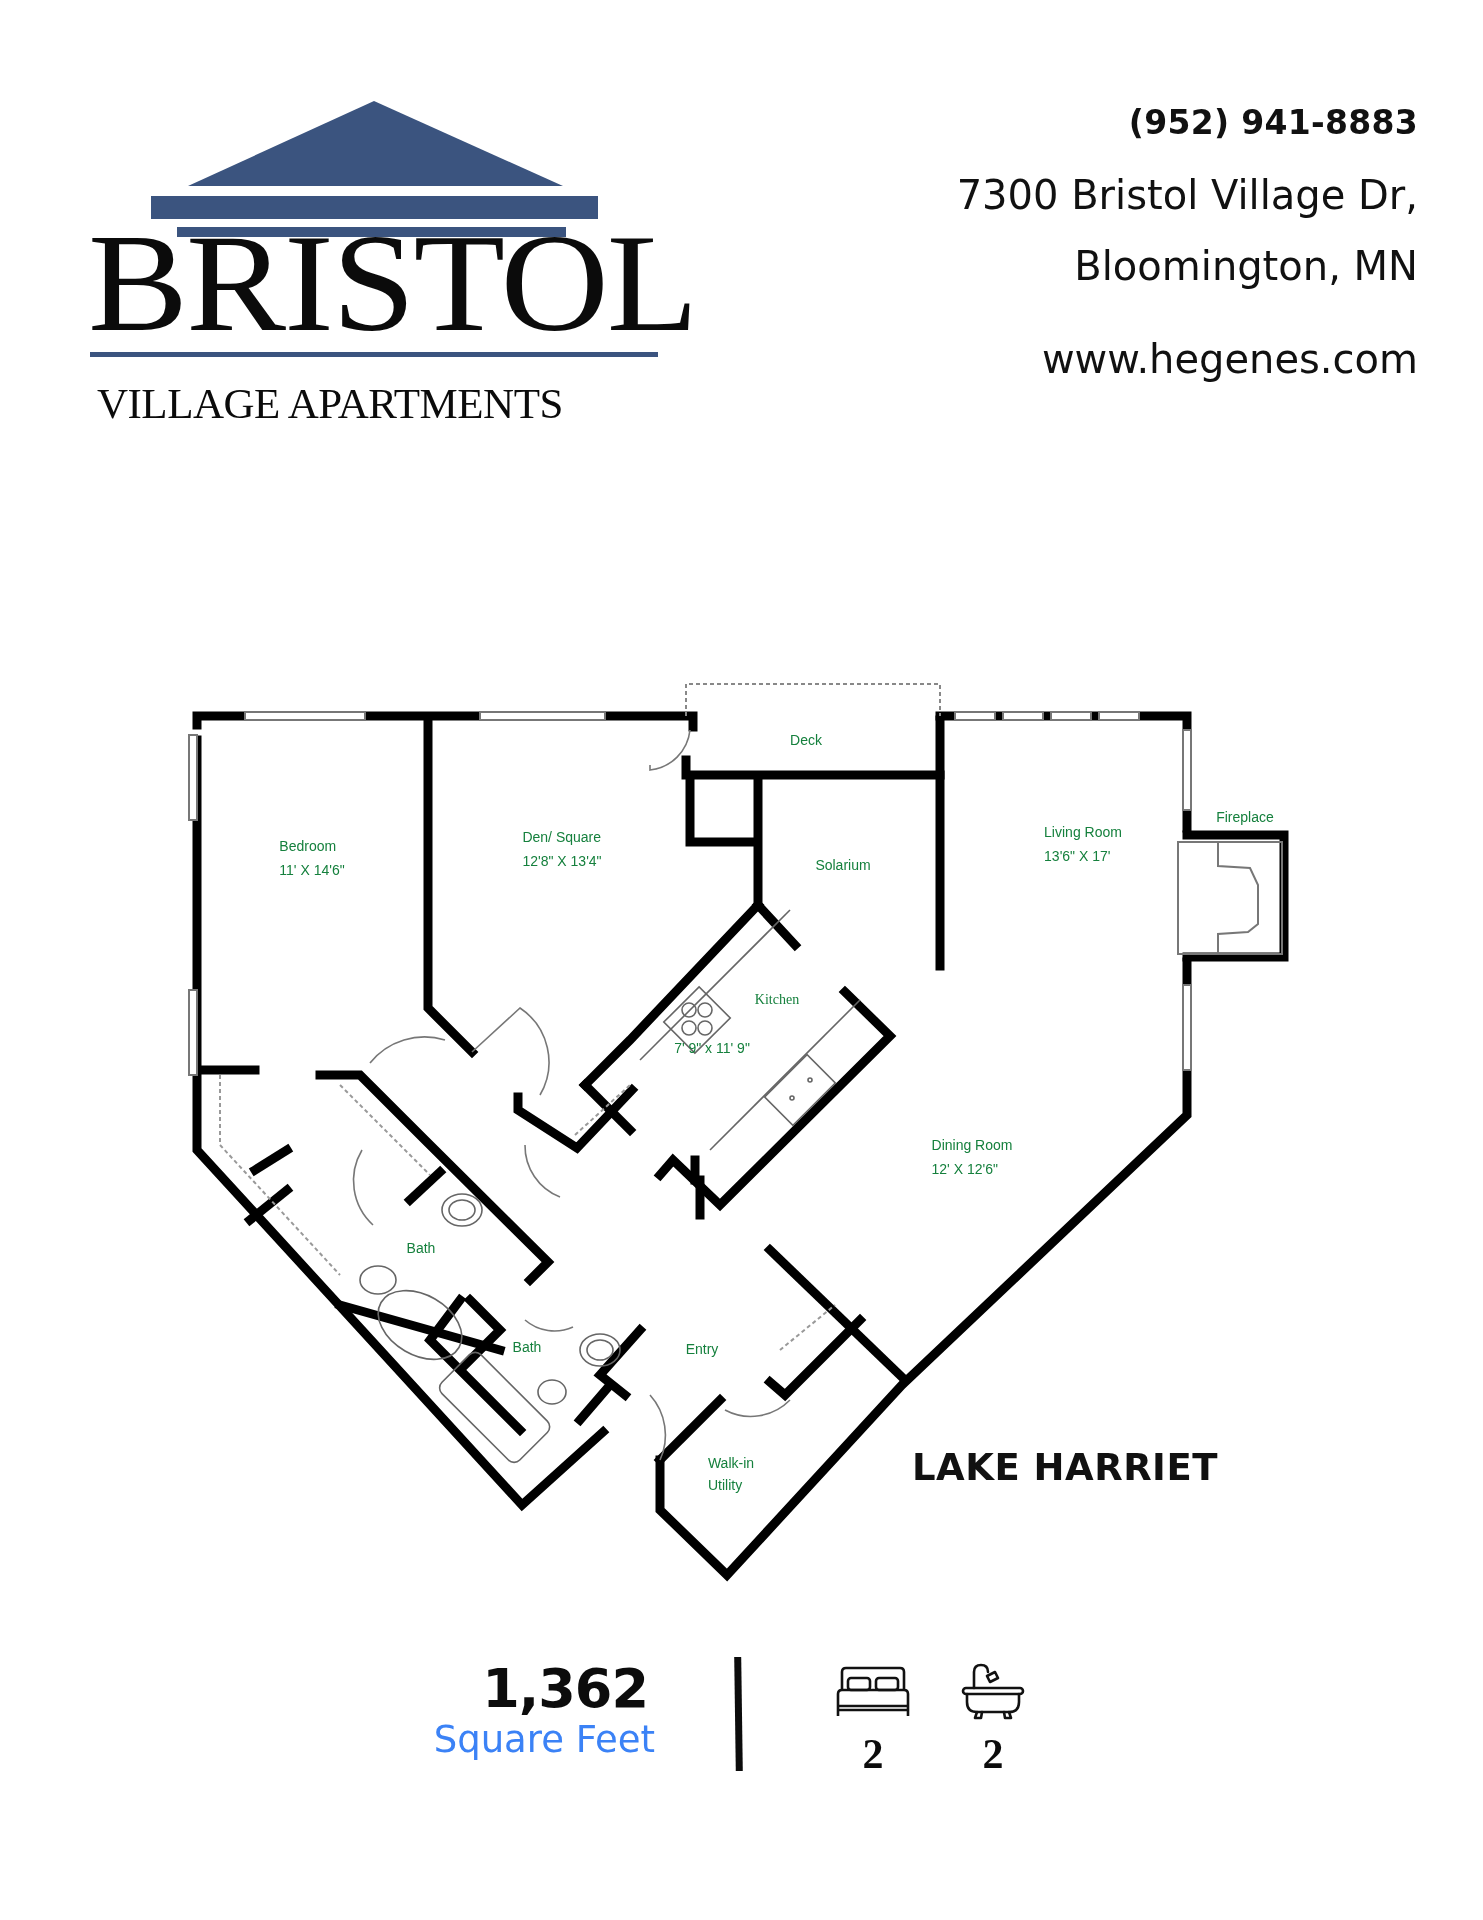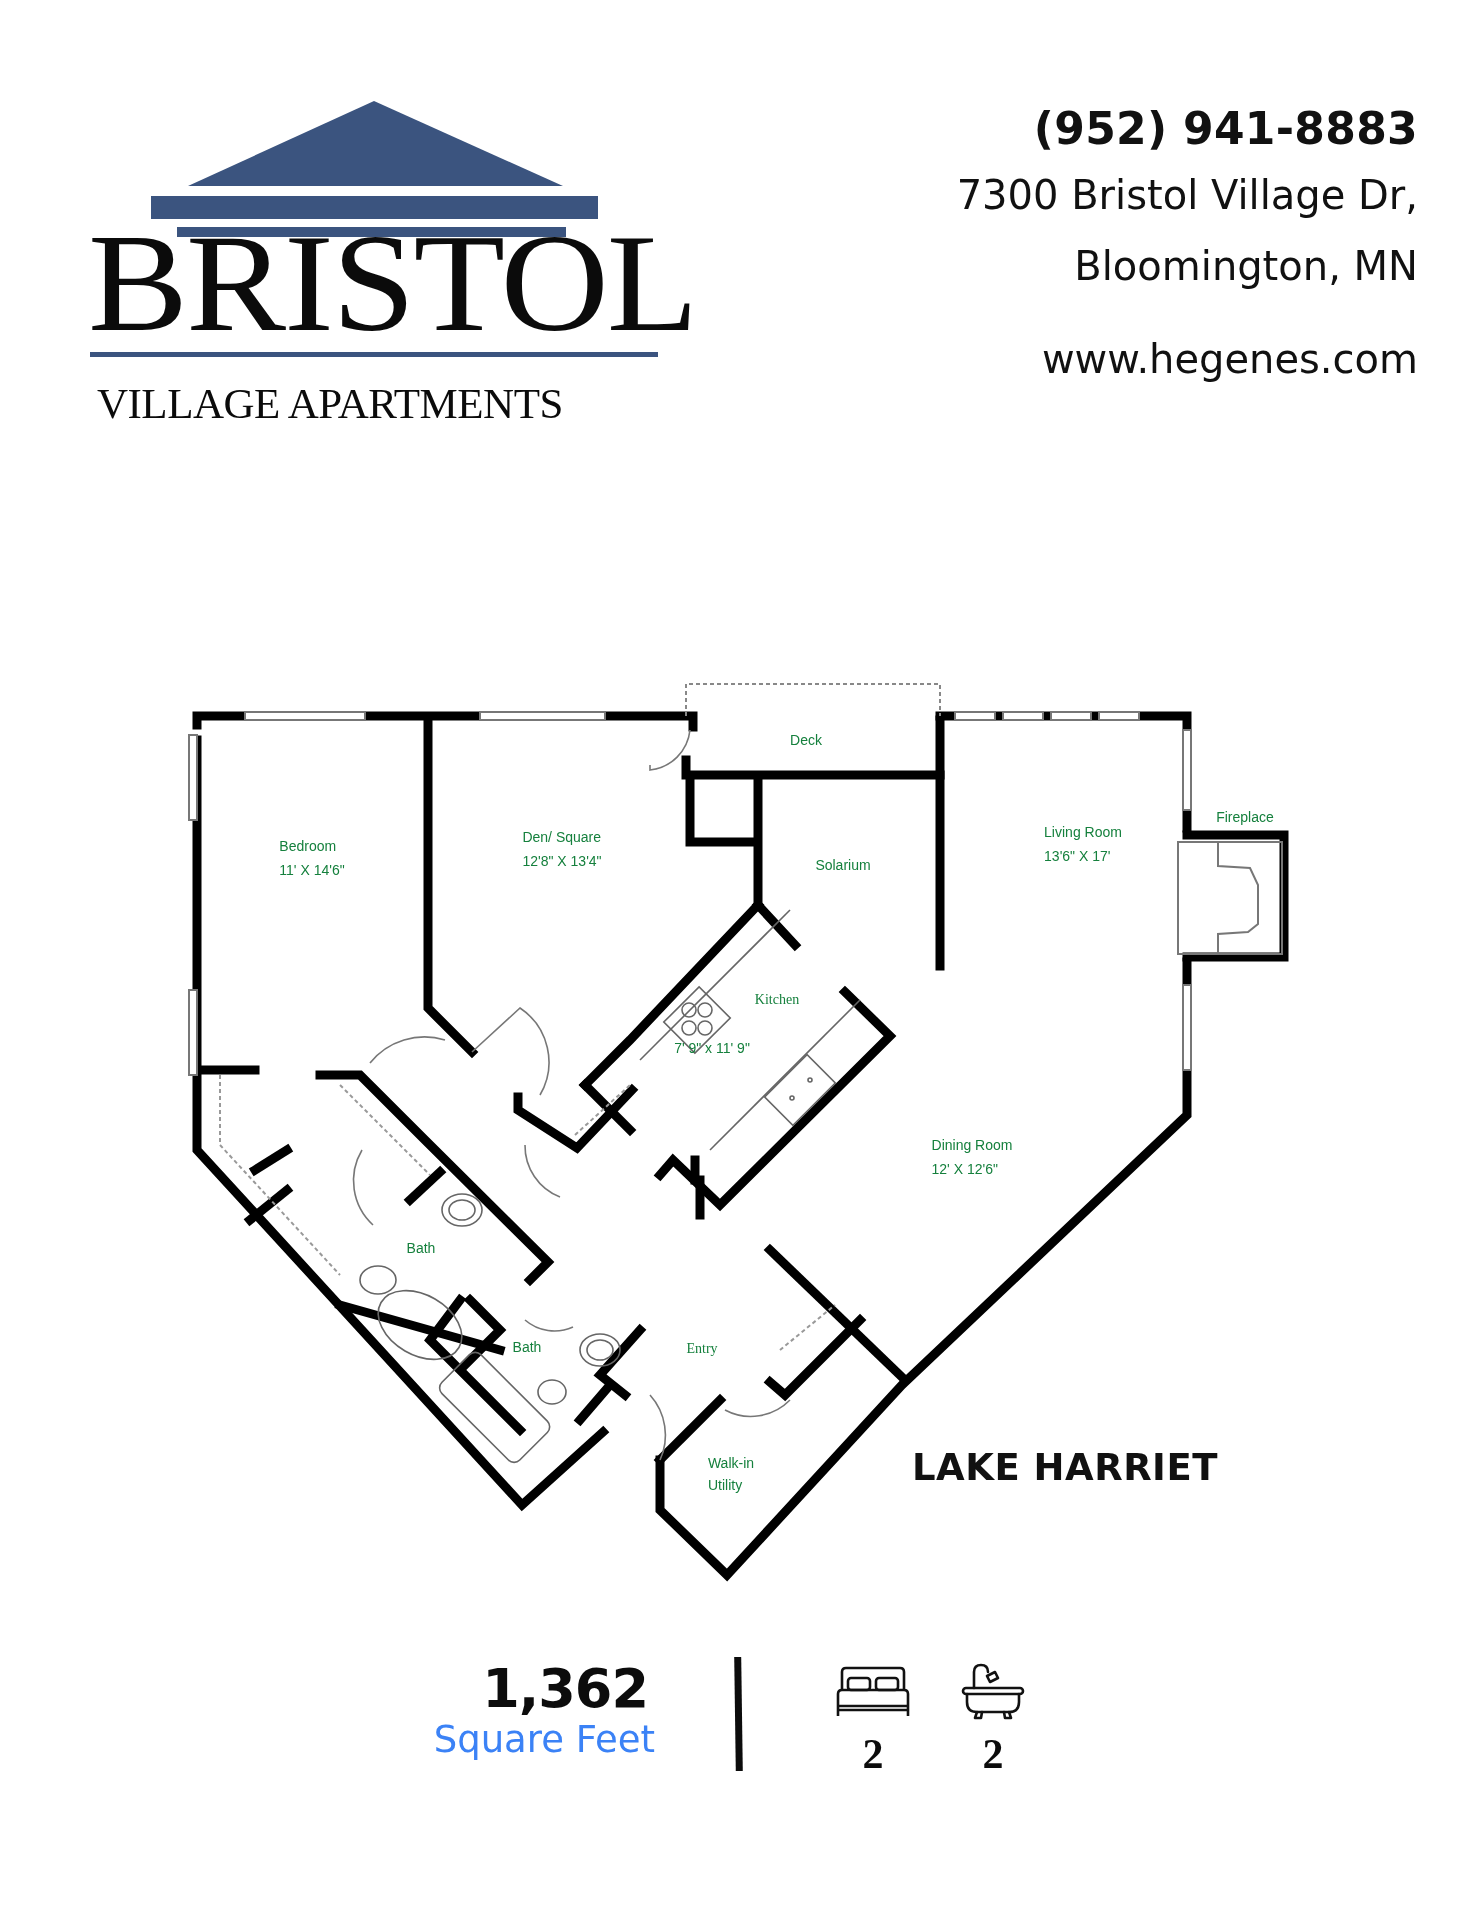--- a/index.html
+++ b/index.html
@@ -3,21 +3,21 @@
 <meta charset="utf-8">
 <style>
   html,body{margin:0;padding:0;background:#ffffff;}
   body{width:1483px;height:1920px;position:relative;overflow:hidden;font-family:"DejaVu Sans","Liberation Sans",sans-serif;color:#111;}
   
   #logo{position:absolute;left:0;top:0;width:700px;height:440px;}
   .brand-word{position:absolute;left:88px;top:222px;width:574px;font-family:"Liberation Serif","DejaVu Serif",serif;font-size:150px;line-height:130px;letter-spacing:-2px;color:#0b0b0b;white-space:nowrap;transform:scaleY(0.93);transform-origin:left top;}
   .brand-sub{position:absolute;left:97px;top:368px;width:560px;font-family:"Liberation Serif","DejaVu Serif",serif;font-size:43px;line-height:40px;color:#0b0b0b;white-space:nowrap;letter-spacing:-0.5px;margin-top:16px;}
   
   .contact{position:absolute;right:65px;text-align:right;white-space:nowrap;font-family:"DejaVu Sans","Liberation Sans",sans-serif;color:#111;}
-  .phone{top:103px;font-size:44px;font-weight:bold;letter-spacing:0.3px;}
+  .phone{top:103px;font-size:33px;font-weight:bold;letter-spacing:0.3px;}
   .addr1{top:172px;font-size:40px;}
   .addr2{top:243px;font-size:40px;}
   .web{top:336px;font-size:40px;}
   
   #plan{position:absolute;left:0;top:0;width:1483px;height:1920px;}
   .room-label{position:absolute;font-family:"Liberation Sans","DejaVu Sans",sans-serif;font-size:14px;line-height:24px;color:#15803d;text-align:left;white-space:nowrap;transform:translateX(-50%);}
   .plan-name{position:absolute;left:912px;top:1446px;font-family:"DejaVu Sans","Liberation Sans",sans-serif;font-weight:bold;font-size:37px;color:#111;white-space:nowrap;letter-spacing:0.5px;}
   
   .sqft-num{position:absolute;right:835px;top:1657px;font-family:"DejaVu Sans","Liberation Sans",sans-serif;font-weight:bold;font-size:54px;letter-spacing:-1px;color:#0c0c0c;}
   .sqft-label{position:absolute;right:828px;top:1718px;font-family:"DejaVu Sans","Liberation Sans",sans-serif;font-size:37px;color:#3b82f6;white-space:nowrap;}
@@ -186,21 +186,21 @@
 <div class="room-label" style="left:972px;top:1133px;">
   <div>Dining Room</div>
   <div>12' X 12'6"</div>
 </div>
 <div class="room-label" style="left:421px;top:1236px;">
   <div>Bath</div>
 </div>
 <div class="room-label" style="left:527px;top:1335px;">
   <div>Bath</div>
 </div>
-<div class="room-label" style="left:702px;top:1337px;font-family:Liberation Serif, serif;">
+<div class="room-label" style="left:702px;top:1337px;">
   <div>Entry</div>
 </div>
 <div class="room-label" style="left:731px;top:1452px;line-height:22px;">
   <div>Walk-in</div>
   <div>Utility</div>
 </div>
 
 <div class="plan-name">LAKE HARRIET</div>
 
 <div class="sqft-num">1,362</div>

